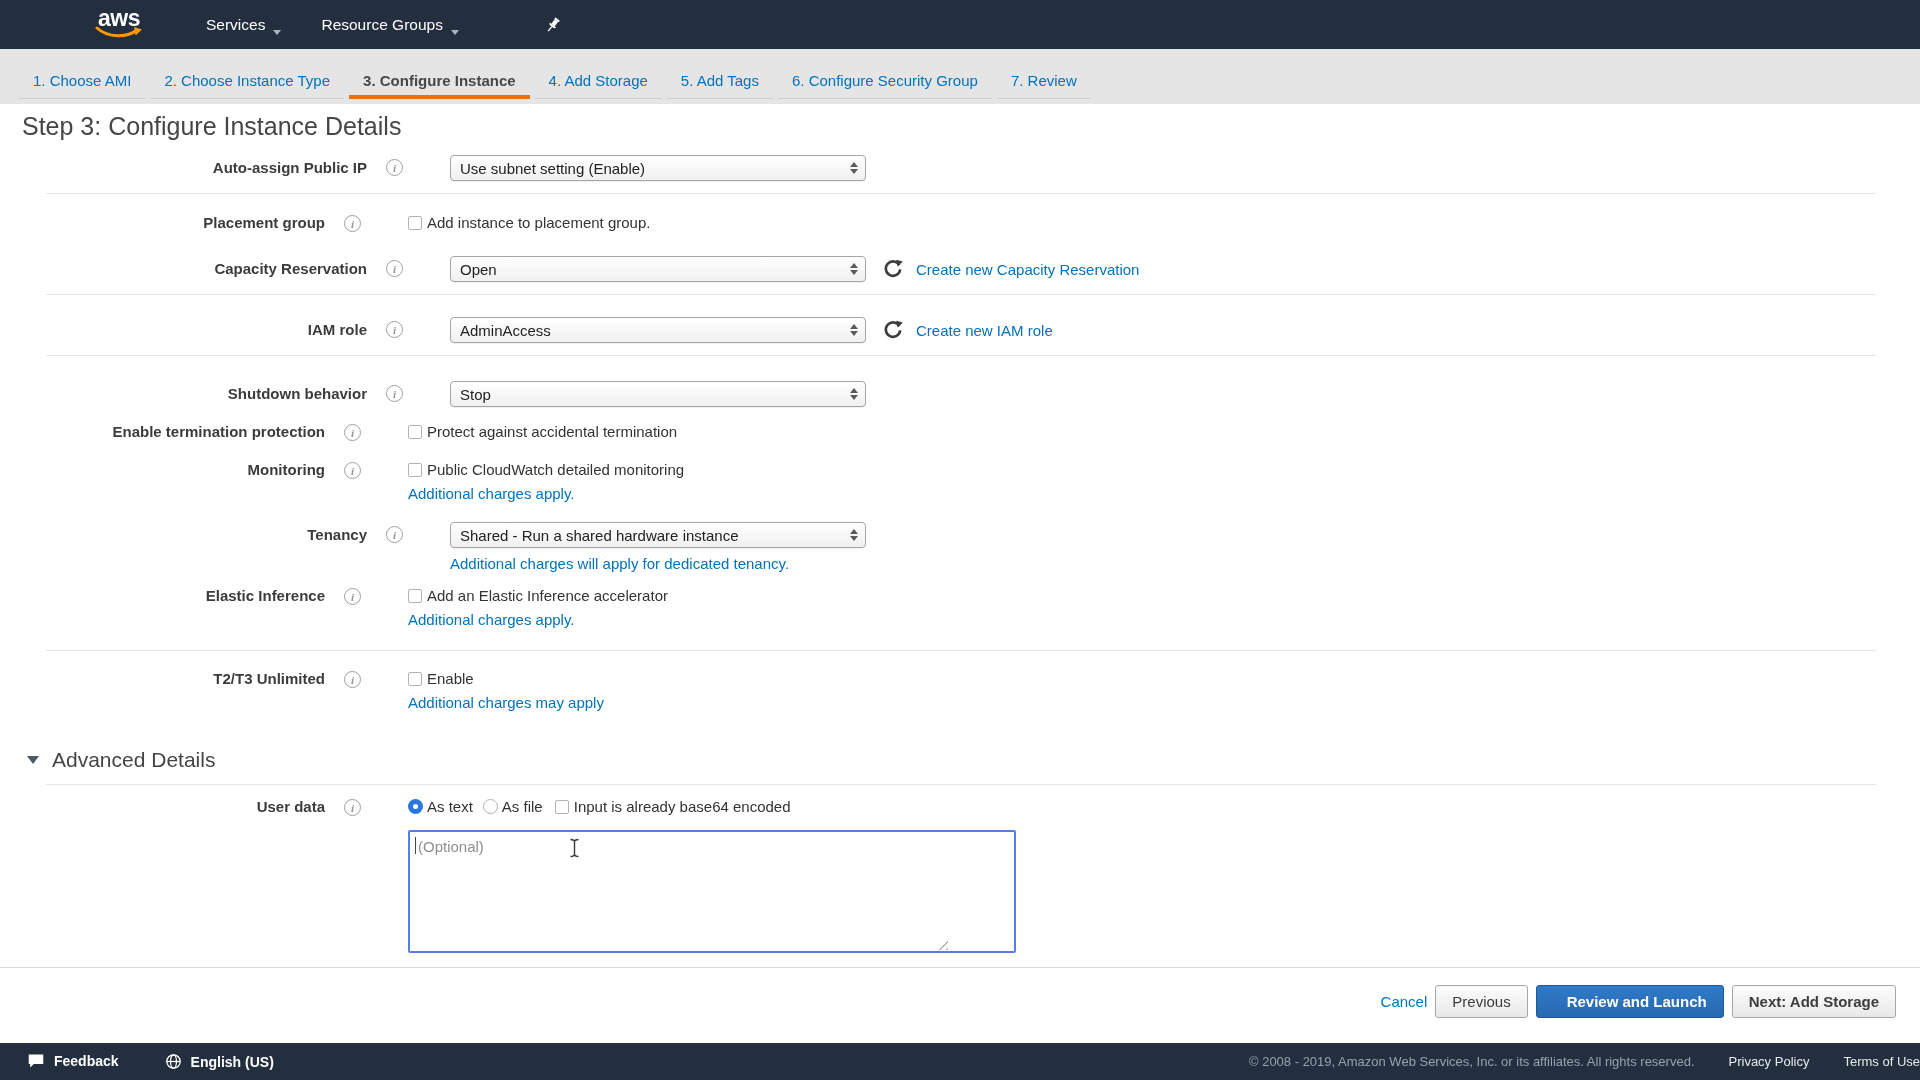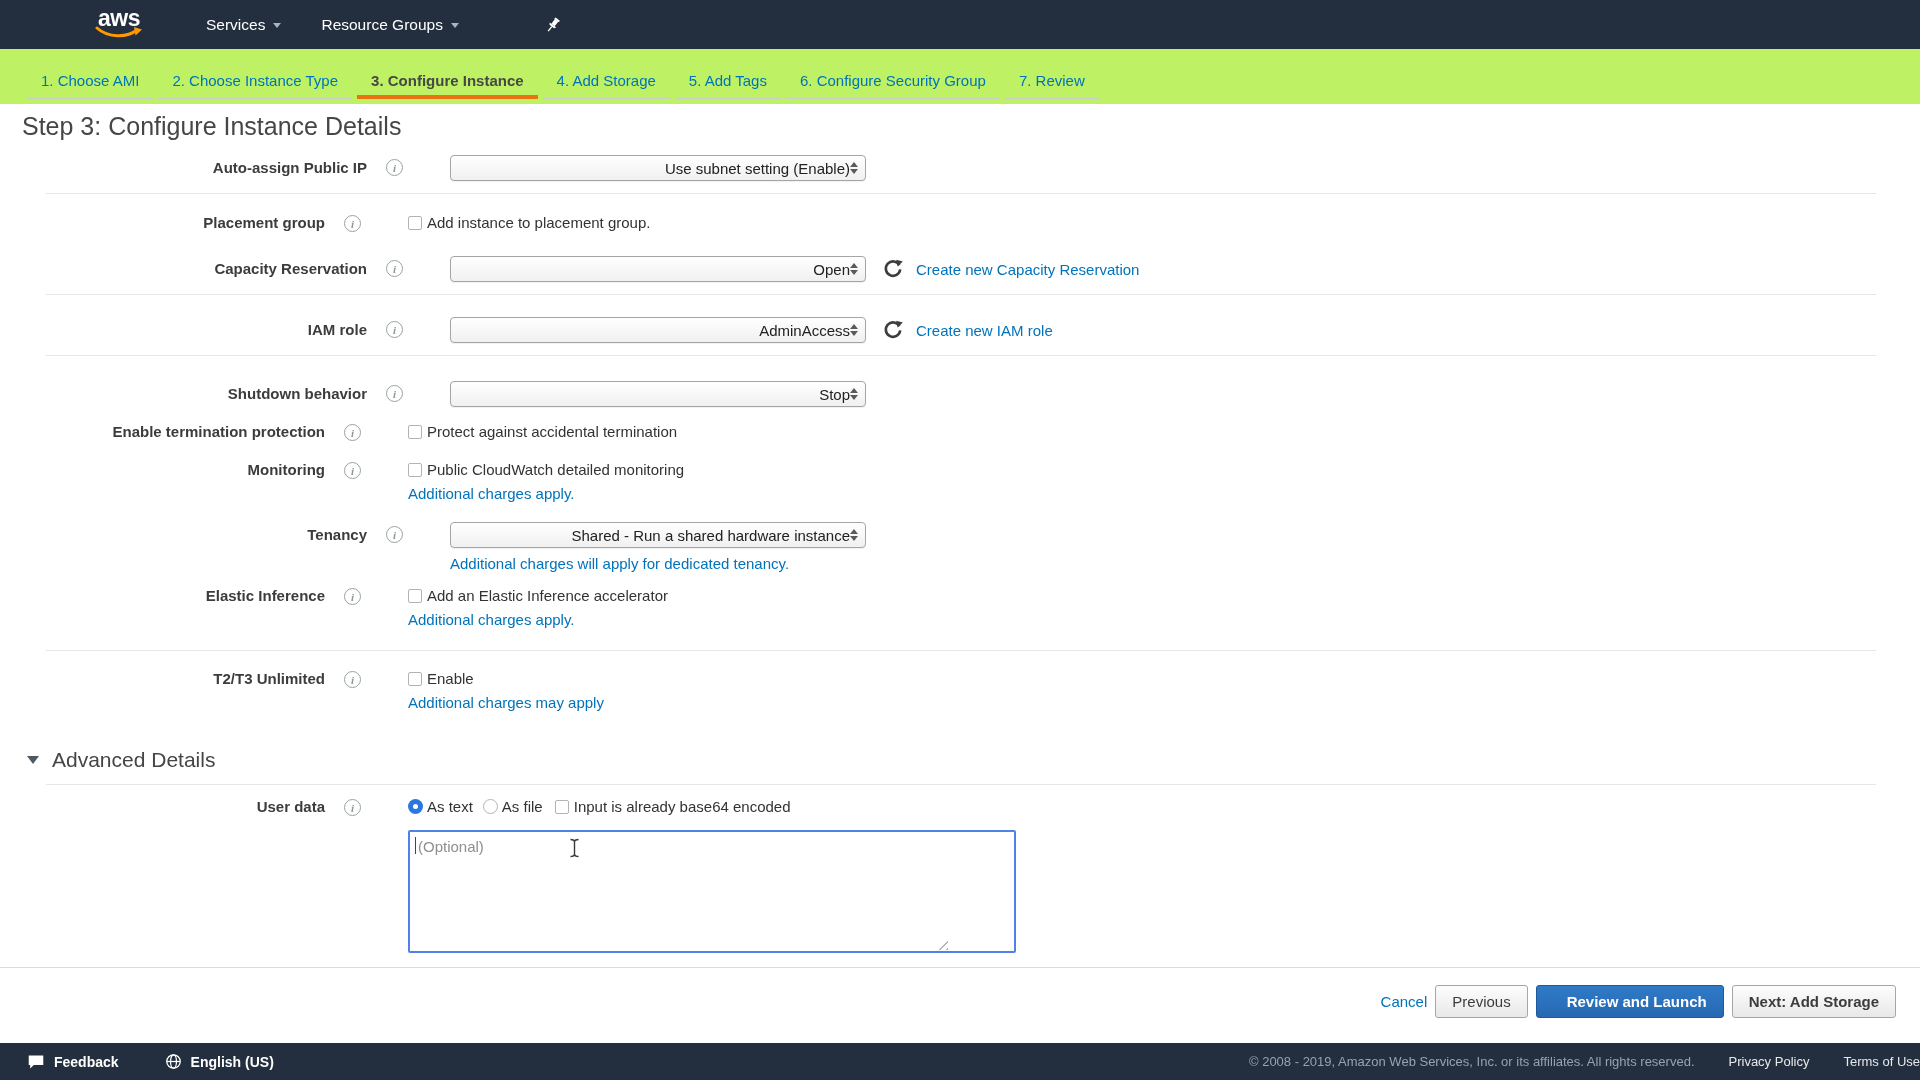--- a/index.html
+++ b/index.html
@@ -4,45 +4,45 @@
 <style>
   html,body{margin:0;padding:0;background:#fff;font-family:"Liberation Sans","DejaVu Sans",sans-serif;}
   .stage{position:relative;width:1920px;height:1080px;overflow:hidden;background:#fff;}
 
   
   .nav{position:absolute;top:0;left:0;width:1920px;height:49px;background:#232f3e;display:flex;align-items:center;color:#fff;}
   .logo{position:relative;width:54px;height:36px;margin-left:92px;flex:none;}
   .logo-text{font-size:23px;font-weight:700;letter-spacing:-.5px;line-height:22px;display:block;text-align:center;}
   .logo-smile{position:absolute;left:3px;top:19px;}
   .nav-left{display:flex;align-items:center;margin-left:60px;gap:40px;}
-  .nav-item{display:flex;align-items:center;font-size:15.5px;font-weight:500;cursor:pointer;white-space:nowrap;}
+  .nav-item{display:flex;align-items:flex-end;font-size:15.5px;font-weight:500;cursor:pointer;white-space:nowrap;}
   .caret{width:0;height:0;border-left:4.5px solid transparent;border-right:4.5px solid transparent;border-top:5px solid #a9b4c1;margin-left:8px;transform:translateY(1px);}
   .pin{margin-left:44px;display:flex;align-items:center;cursor:pointer;}
   .nav-right{margin-left:auto;display:flex;align-items:center;gap:30px;padding-right:52px;}
   .bell{display:flex;align-items:center;cursor:pointer;margin-right:4px;}
 
   
-  .tabbar{position:absolute;top:49px;left:0;width:1920px;height:55px;background:#bef264;display:flex;align-items:flex-end;padding-left:27px;box-sizing:border-box;}
+  .tabbar{position:absolute;top:49px;left:0;width:1920px;height:55px;background:#e5e5e5;display:flex;align-items:flex-end;padding-left:19px;box-sizing:border-box;}
   .tab{font-size:15px;color:#0073bb;padding:0 14px 8px;margin:0 5px 5px 0;border-bottom:1px solid #c9cdd1;line-height:18px;cursor:pointer;white-space:nowrap;}
   .tab.active{color:#474747;font-weight:700;border-bottom:4px solid #ec7211;padding-bottom:5px;}
 
   
   .title{position:absolute;left:22px;top:112px;font-size:25px;color:#464646;font-weight:400;}
   .frow{position:absolute;left:0;width:1900px;display:flex;align-items:flex-start;}
   .flabel{width:325px;text-align:right;font-size:15px;font-weight:700;color:#3c3c3c;flex:none;}
   .lh-sel{line-height:26px;margin-left:42px;}
   .lh-cb{line-height:18px;}
   .info{display:inline-flex;align-items:center;justify-content:center;width:17px;height:17px;border:1px solid #9aa2a3;border-radius:50%;color:#8f9798;font:italic 700 11px "Liberation Serif",serif;flex:none;margin-left:19px;margin-top:1px;cursor:pointer;box-sizing:border-box;}
   .fctrl{margin-left:47px;display:flex;flex-direction:column;}
   .cline{display:flex;align-items:center;}
   .ctext{font-size:15px;color:#333;}
   .sublink{margin-top:7px;}
   .link{color:#0073bb;font-size:15px;text-decoration:none;cursor:pointer;}
 
-  .sel{width:416px;height:26px;box-sizing:border-box;display:flex;align-items:center;justify-content:flex-end;padding:0 7px 0 9px;border:1px solid #a5a5a5;border-radius:4px;background:linear-gradient(#ffffff,#f0f0f0);box-shadow:0 1px 1px rgba(0,0,0,.06);cursor:pointer;flex:none;}
+  .sel{width:416px;height:26px;box-sizing:border-box;display:flex;align-items:center;justify-content:space-between;padding:0 7px 0 9px;border:1px solid #a5a5a5;border-radius:4px;background:linear-gradient(#ffffff,#f0f0f0);box-shadow:0 1px 1px rgba(0,0,0,.06);cursor:pointer;flex:none;}
   .selval{font-size:15px;color:#222;white-space:nowrap;overflow:hidden;}
   .spin{display:flex;flex-direction:column;gap:2px;align-items:center;flex:none;}
   .spin i{display:block;width:0;height:0;border-left:4px solid transparent;border-right:4px solid transparent;}
   .spin .u{border-bottom:5px solid #5a5a5a;}
   .spin .d{border-top:5px solid #5a5a5a;}
 
   .cb{width:14px;height:14px;border:1px solid #b3b3b3;border-radius:2px;background:#fff;flex:none;margin-right:5px;box-sizing:border-box;cursor:pointer;}
   .radio{width:15px;height:15px;border-radius:50%;border:1px solid #b3b3b3;background:#fff;flex:none;margin-right:4px;box-sizing:border-box;position:relative;cursor:pointer;}
   .radio.checked{border:none;background:#2b77e0;}
   .radio.checked::after{content:"";position:absolute;left:5px;top:5px;width:5px;height:5px;border-radius:50%;background:#fff;}
@@ -66,21 +66,21 @@
   .actionbar{position:absolute;left:0;top:967px;width:1920px;height:76px;background:#fff;border-top:1px solid #dcdcdc;box-sizing:border-box;}
   .actions{position:absolute;right:24px;top:17px;display:flex;align-items:center;gap:8px;}
   .btn{height:33px;line-height:31px;padding:0 16px;border:1px solid #a6a6a6;border-radius:3px;background:linear-gradient(#fdfdfd,#e8e8e8);font-size:15px;color:#3c3c3c;cursor:pointer;white-space:nowrap;box-sizing:border-box;}
   .btn.primary{background:linear-gradient(#2f7ac7,#2769b2);border-color:#1e5a99;color:#fff;font-weight:700;padding-left:30px;}
   .btn.next{font-weight:700;}
   .cancel{font-size:15px;}
 
   
   .footer{position:absolute;left:0;top:1043px;width:1920px;height:37px;background:#232f3e;display:flex;align-items:center;color:#fff;}
   .f-item{display:flex;align-items:center;font-size:14px;font-weight:700;cursor:pointer;}
-  .f-left{display:flex;align-items:center;gap:46px;padding-left:27px;}
+  .f-left{display:flex;align-items:flex-start;gap:46px;padding-left:27px;}
   .f-right{margin-left:auto;display:flex;align-items:center;gap:34px;}
   .f-copy{font-size:13px;color:#97a2b0;font-weight:400;}
   .f-link{font-size:13px;color:#e6e9eb;font-weight:400;cursor:pointer;}
   .f-ico{margin-right:9px;display:flex;align-items:center;}
 </style>
 </head>
 <body>
 
 <div class="stage">
 

